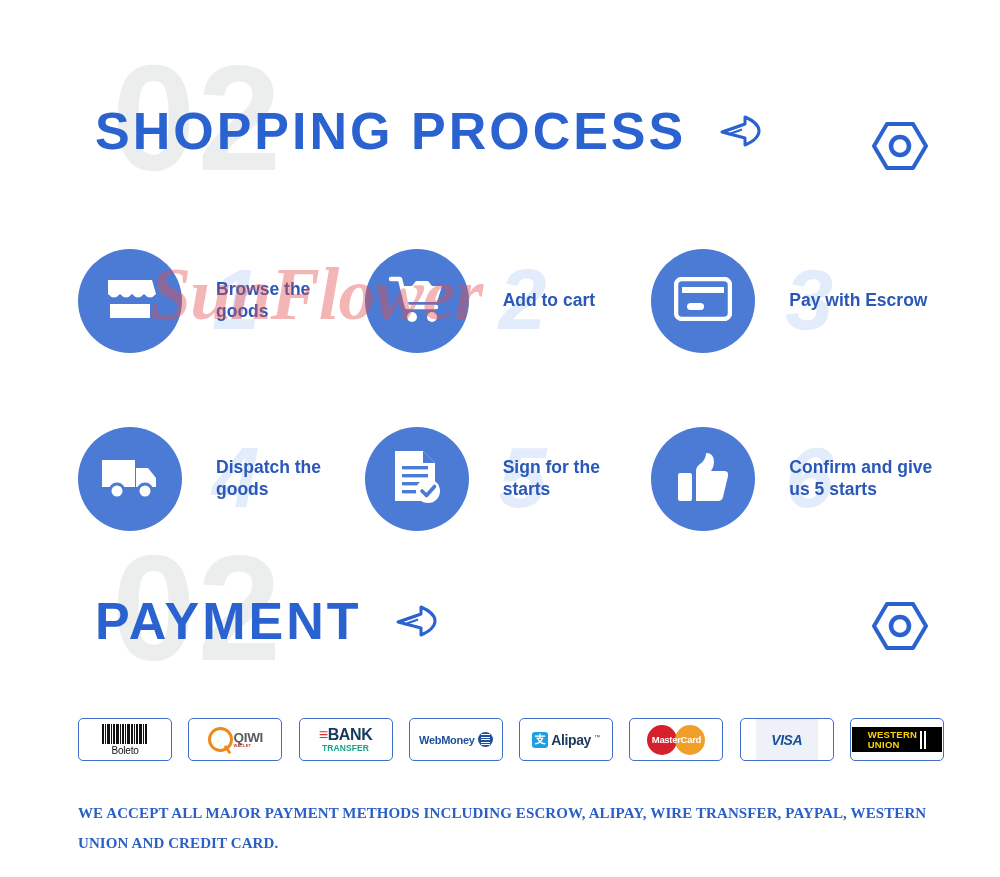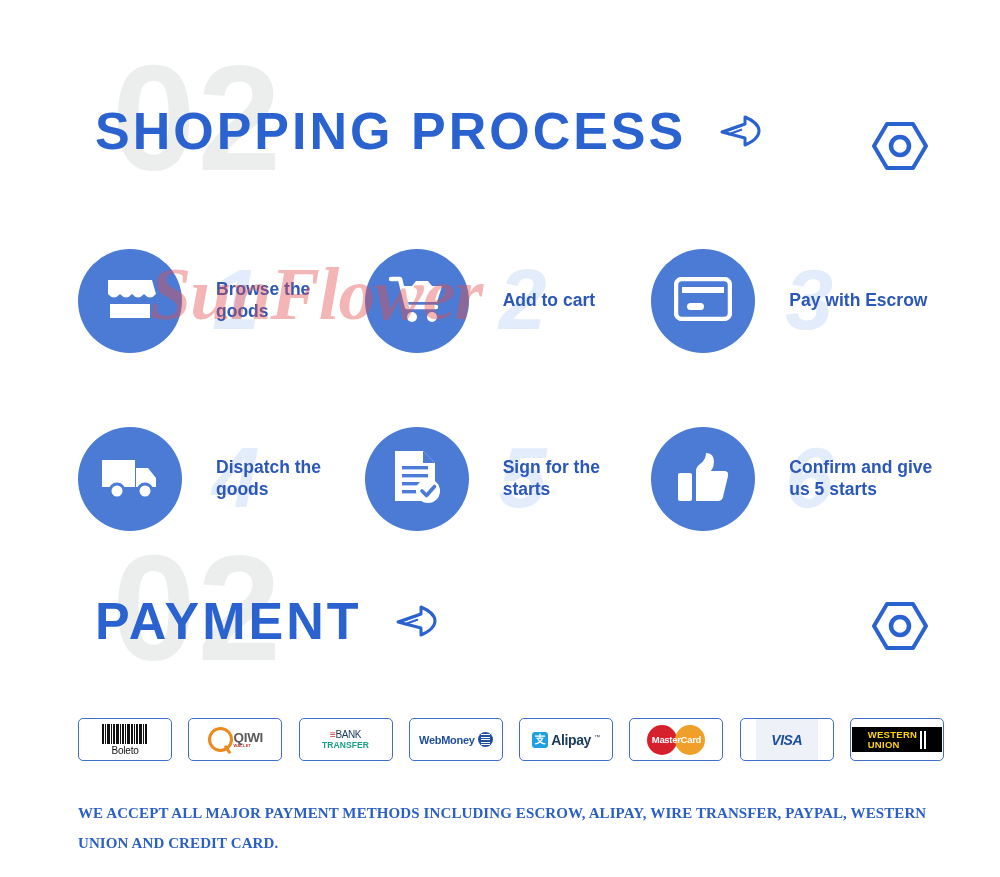--- a/index.html
+++ b/index.html
@@ -173,21 +173,21 @@
   }
   .logo-qiwi .qtext { font-size: 13.5px; font-weight: 700; color:#5b5b5b; letter-spacing:-0.3px; }
   .logo-qiwi .qsub { font-size: 4px; font-weight:700; color:#c0392b; letter-spacing:0.2px; }
 
   .logo-boleto { display:flex; flex-direction:column; align-items:center; }
   .barcode { display:flex; align-items:flex-end; height:20px; gap:0px; }
   .barcode i { display:block; background:#111; margin-right:1px; }
   .logo-boleto .btext { font-size:10px; font-weight:400; color:#111; letter-spacing:-0.2px; margin-top:1px; }
 
   .logo-bank { text-align:center; line-height:1; }
-  .logo-bank .b1 { font-size:10px; font-weight:400; color:#17395e; letter-spacing:-0.4px; }
+  .logo-bank .b1 { font-size:16px; font-weight:700; color:#17395e; letter-spacing:-0.4px; }
   .logo-bank .b1 em { color:#d0342c; font-style:normal; }
   .logo-bank .b2 { font-size:8.5px; font-weight:700; color:#16a085; letter-spacing:0.1px; margin-top:1px;}
 
   .logo-webmoney { display:flex; align-items:center; gap:3px; }
   .logo-webmoney .wtext { font-size:11px; font-weight:700; color:#1f4e9c; letter-spacing:-0.3px;}
   .logo-webmoney .wglobe { width:15px; height:15px; border-radius:50%; background:#1f4e9c; position:relative;}
   .logo-webmoney .wglobe:after{ content:""; position:absolute; left:3px; top:2px; width:9px; height:11px;
     background: repeating-linear-gradient(#fff 0 1.2px, transparent 1.2px 2.6px); }
 
   .logo-alipay { display:flex; align-items:center; gap:3px; }

